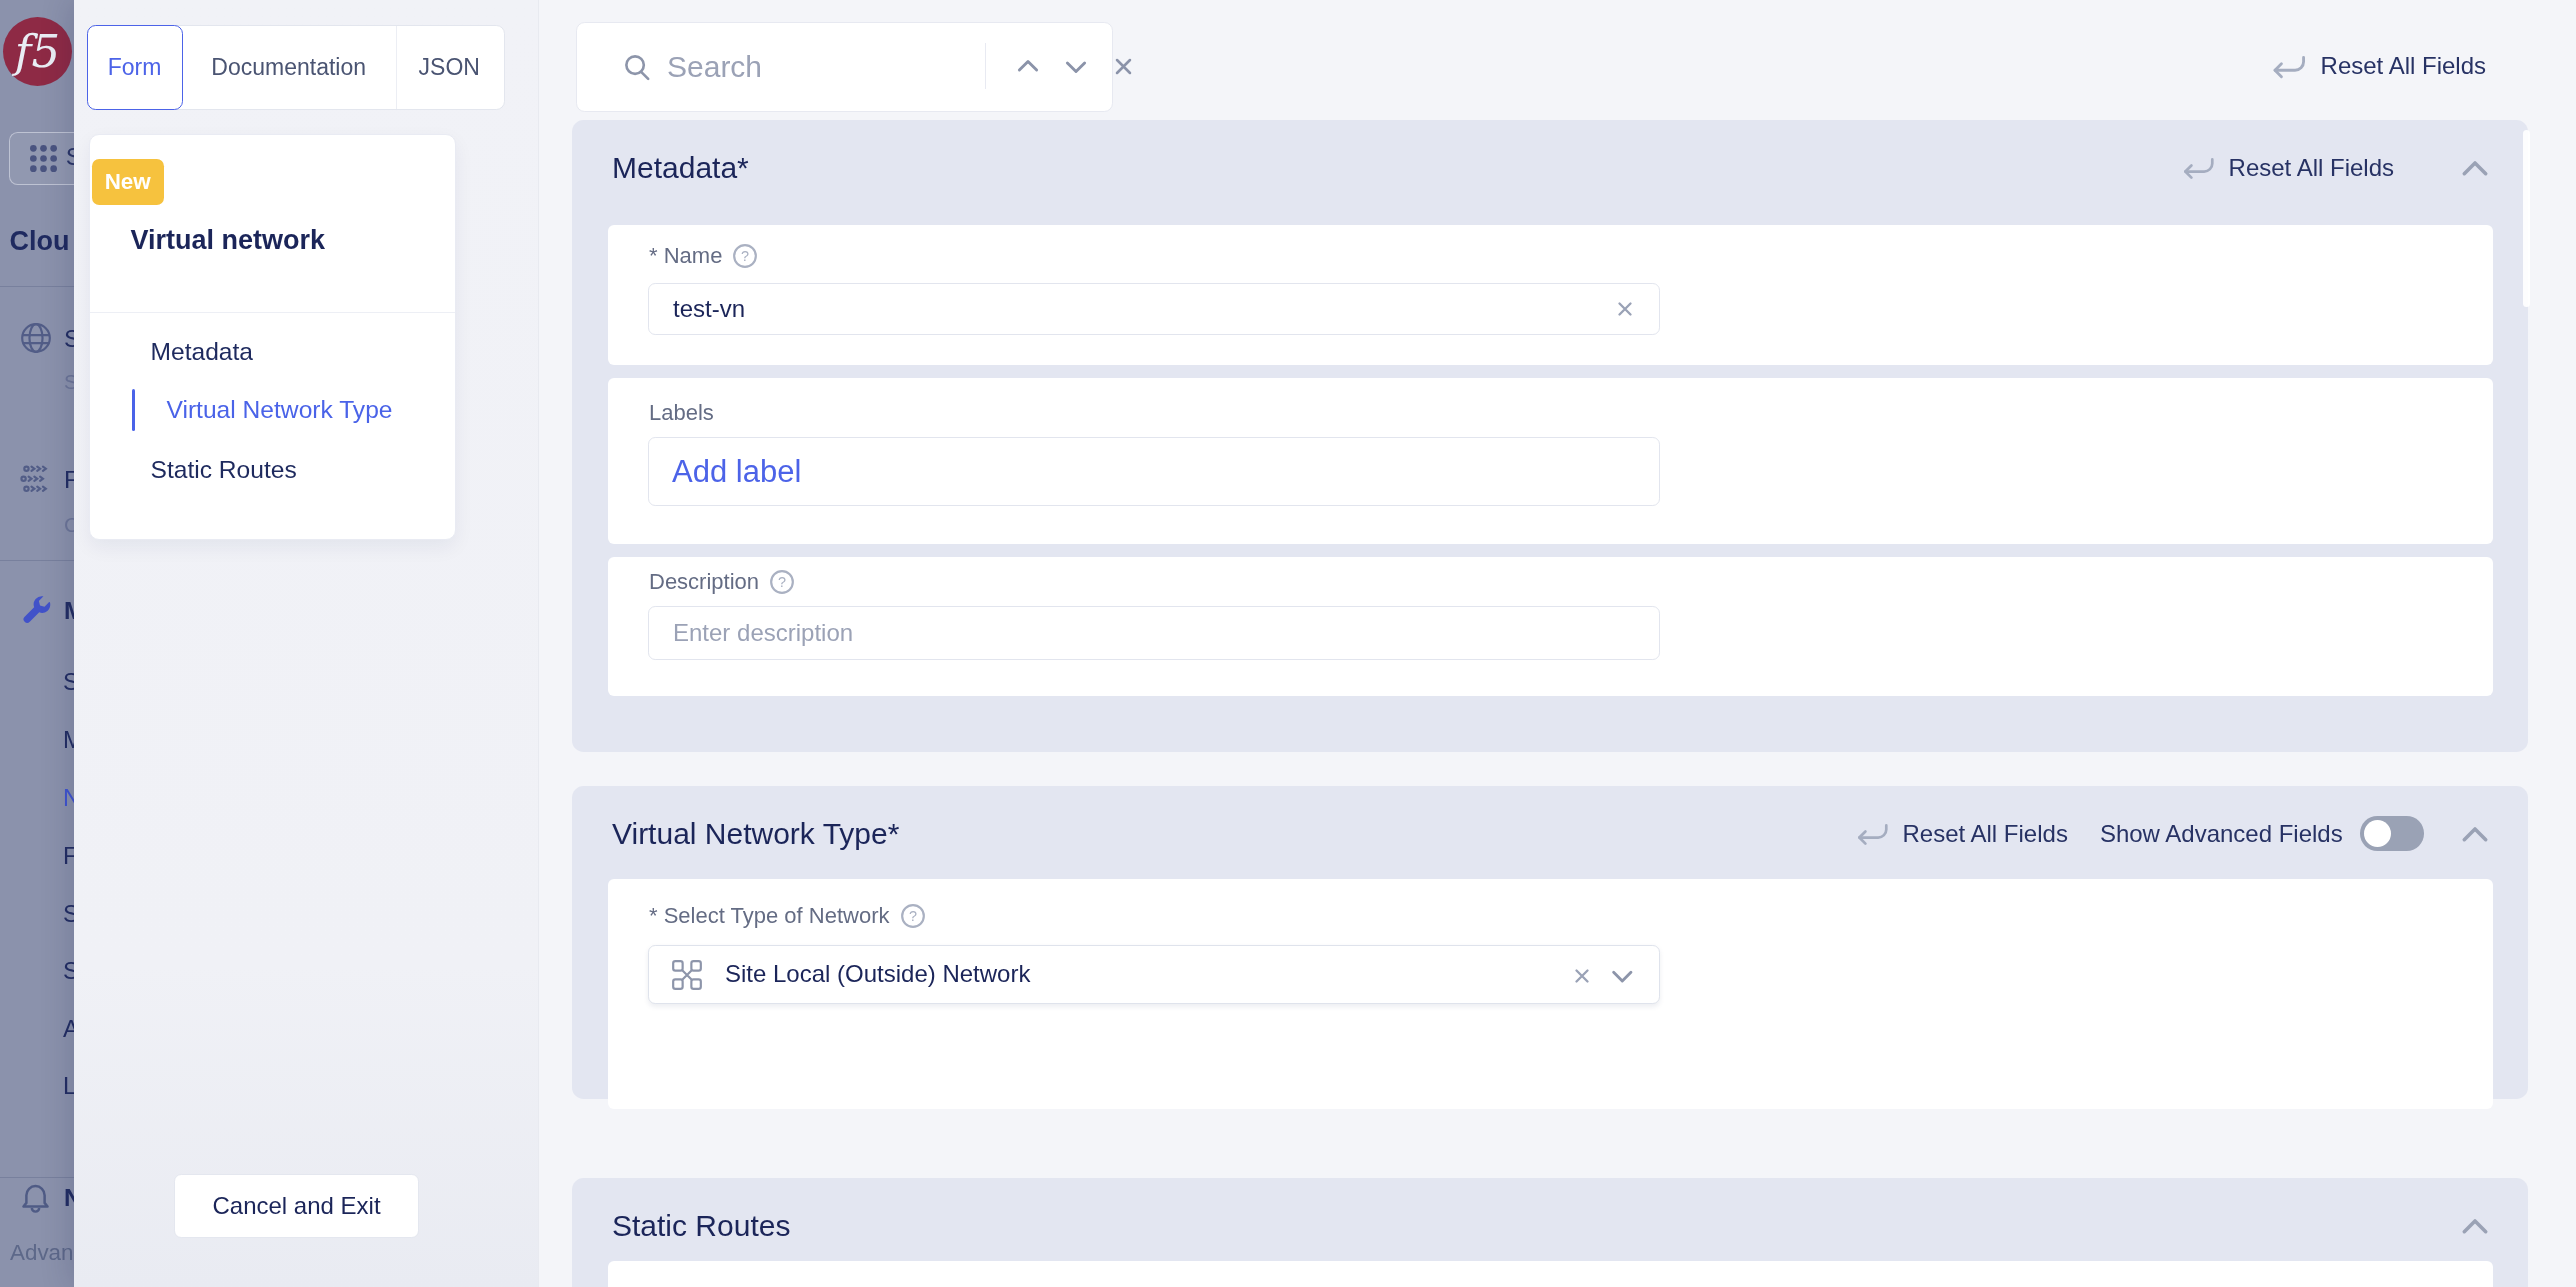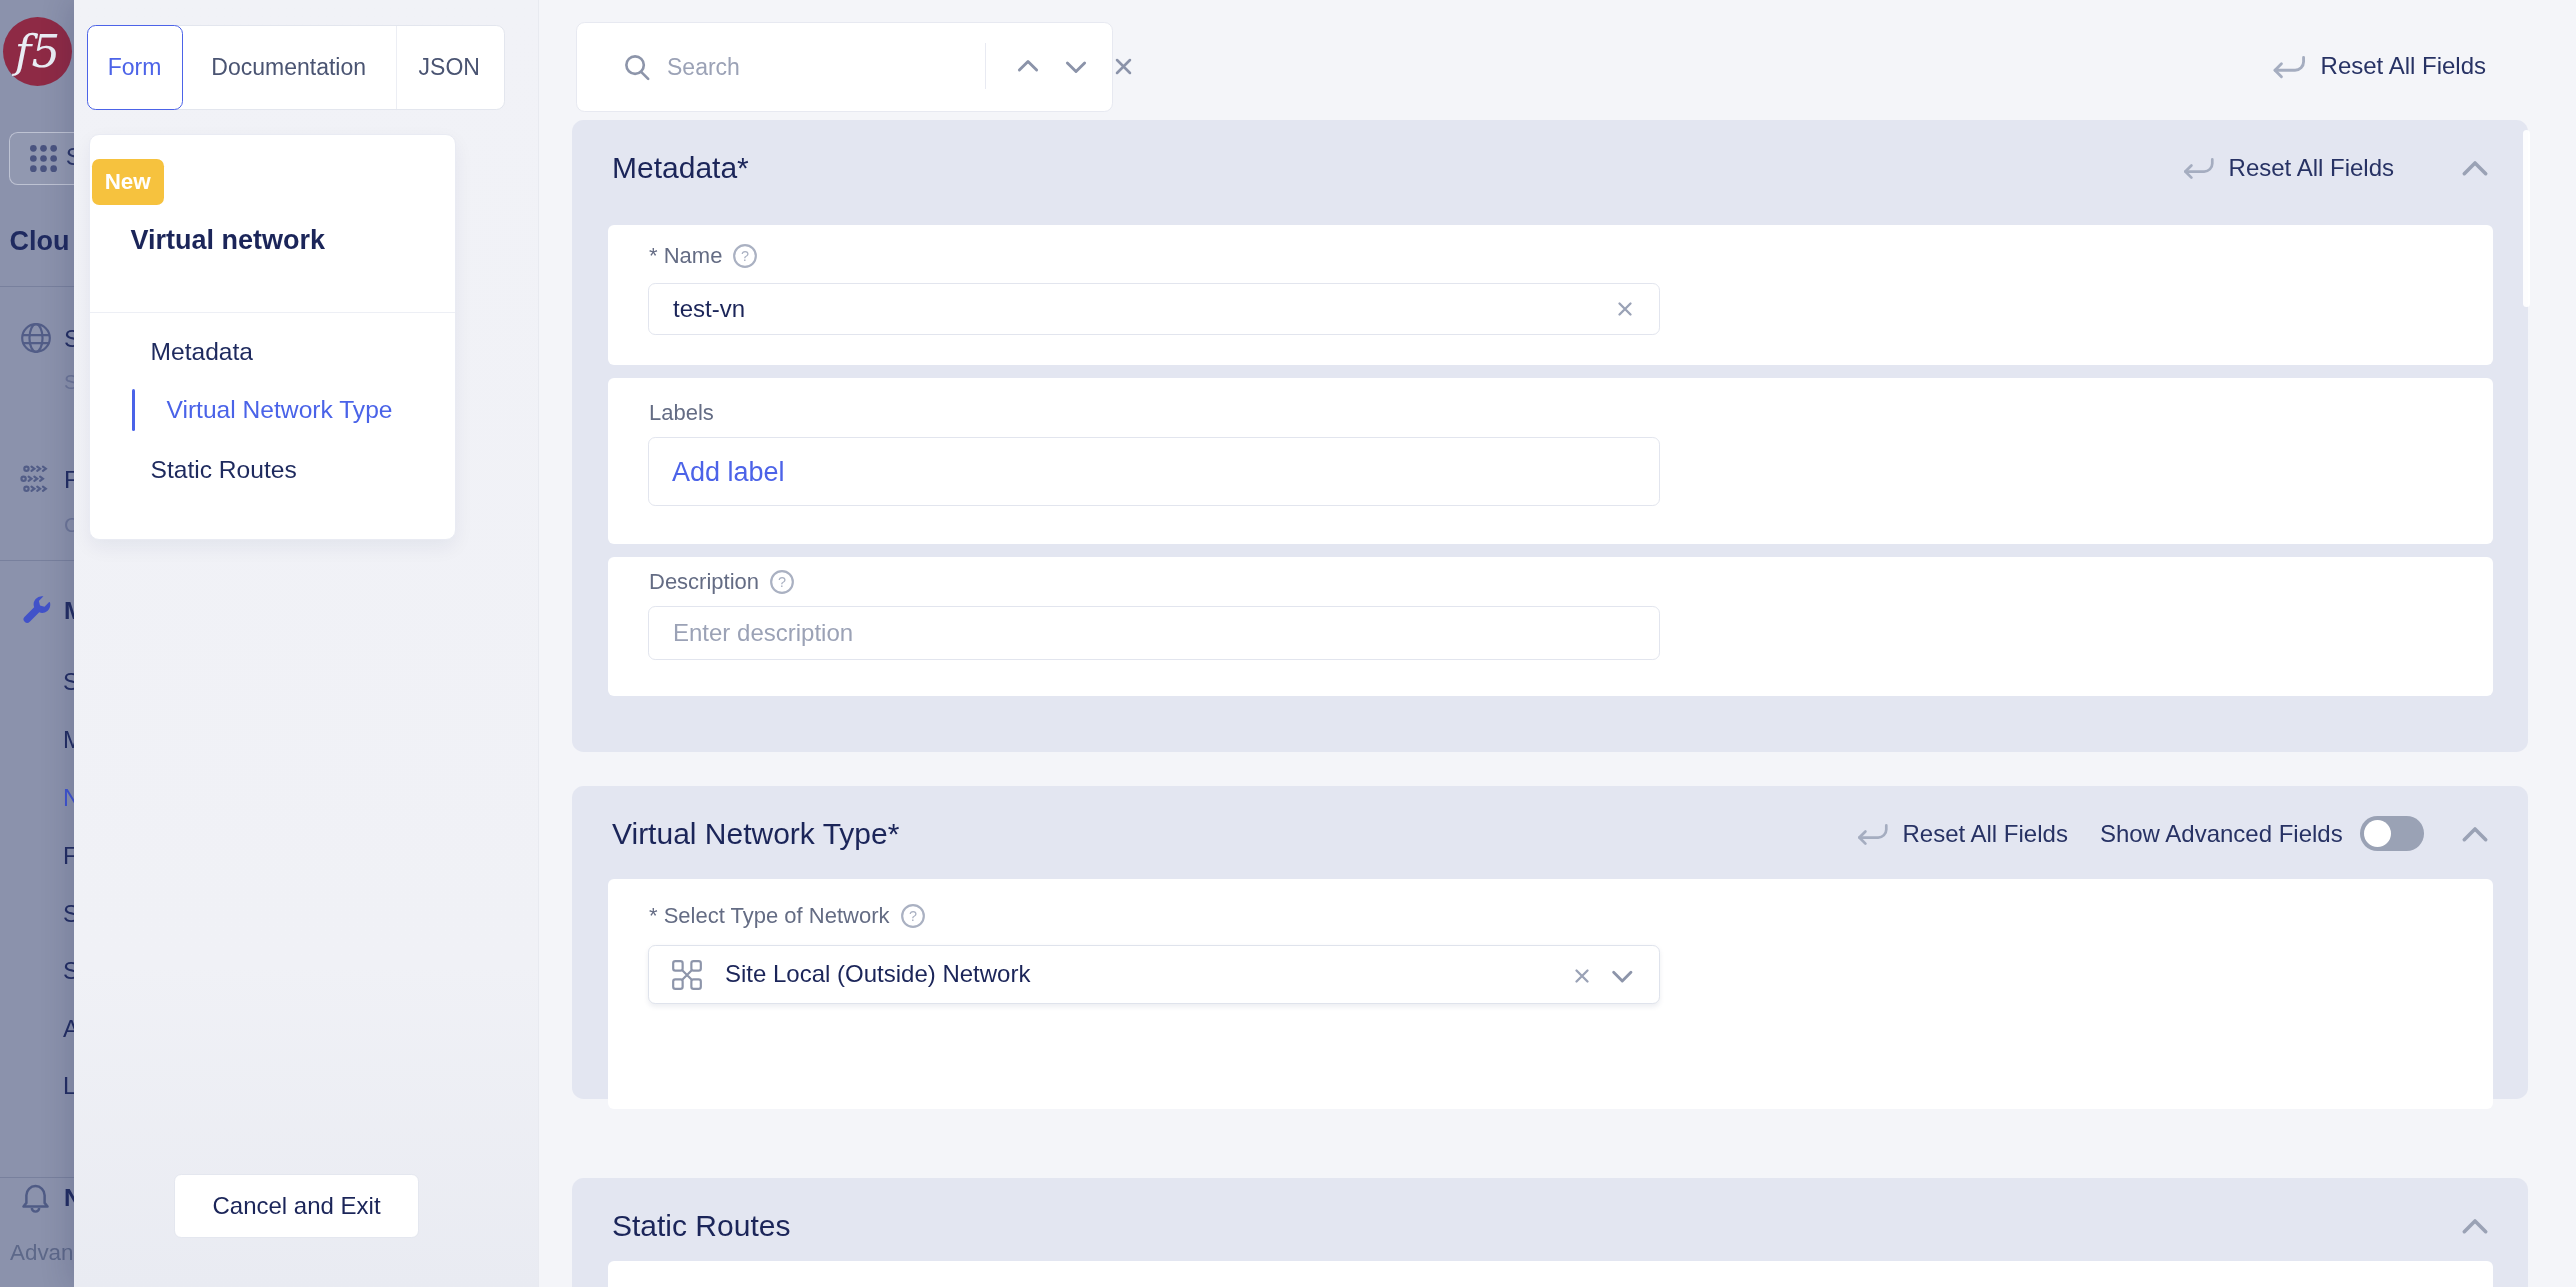--- a/index.html
+++ b/index.html
@@ -41,21 +41,21 @@
   .nav-bar{position:absolute;left:42px;top:254px;width:3.6px;height:42px;background:#4a63e8;border-radius:2.2px;}
   .cancel-btn{position:absolute;left:100px;top:1174px;width:245px;height:64px;background:#fff;
     border:1.4px solid #e4e7ef;border-radius:7.2px;font-size:24px;color:#1b2559;text-align:center;
     line-height:61px;box-sizing:border-box;cursor:pointer;}
   
   .content{position:absolute;left:538px;top:0;width:2038px;height:1287px;background:#f4f5f9;
     border-left:1.4px solid #e8eaf0;box-sizing:border-box;}
   .searchbar{position:absolute;left:37px;top:22px;width:537px;height:90px;background:#fff;
     border:1.4px solid #e7e9f1;border-radius:8.7px;box-sizing:border-box;}
   .searchbar input{position:absolute;left:88px;top:7.2px;width:289px;height:72px;border:none;outline:none;
-    font-size:23px;color:#1b2559;font-family:"Liberation Sans",sans-serif;background:transparent;}
+    font-size:30px;color:#1b2559;font-family:"Liberation Sans",sans-serif;background:transparent;}
   .searchbar input::placeholder{color:#9ba2b6;}
   .search-div{position:absolute;left:408px;top:20px;width:1.4px;height:46px;background:#e8eaf2;}
   .icon-btn{cursor:pointer;}
   .top-reset{position:absolute;left:1732px;top:43px;height:46px;display:flex;align-items:center;cursor:pointer;}
   .reset-text{font-size:24px;color:#273264;margin-left:11.6px;}
   .section{position:absolute;left:33px;width:1956px;background:#e3e6f1;border-radius:11.6px;}
   .sec-title{position:absolute;left:40px;top:29px;font-size:30px;font-weight:500;color:#1b2559;line-height:38px;}
   .sec-cluster{position:absolute;right:38px;top:27.5px;height:40px;display:flex;align-items:center;}
   .reset-small{display:flex;align-items:center;cursor:pointer;}
   .reset-small .reset-text{font-size:24px;}
@@ -63,21 +63,21 @@
   .toggle{width:64px;height:35px;border-radius:17.3px;background:#9aa2b5;position:relative;margin-left:17.3px;cursor:pointer;}
   .toggle .knob{position:absolute;left:3.6px;top:3.6px;width:27.5px;height:27.5px;border-radius:50%;background:#fff;}
   .card{position:absolute;left:36px;width:1885px;background:#fff;border-radius:6px;}
   .field-label-row{position:absolute;left:41px;display:flex;align-items:center;gap:10px;}
   .field-label{font-size:22px;color:#646c84;}
   .tinput{position:absolute;left:40px;width:1012px;background:#fff;border:1.4px solid #e2e5ee;border-radius:7.2px;box-sizing:border-box;}
   .tinput input{position:absolute;left:22px;top:2.9px;width:911px;height:calc(100% - 7.2px);border:none;outline:none;
     font-size:24px;color:#1b2559;font-family:"Liberation Sans",sans-serif;background:transparent;}
   .tinput input::placeholder{color:#9ba2b6;}
   .clear-x{position:absolute;right:23px;top:50%;transform:translateY(-50%);}
-  .addlabel{position:absolute;left:23px;top:50%;transform:translateY(-50%);font-size:27px;color:#4c63e8;cursor:pointer;}
+  .addlabel{position:absolute;left:23px;top:50%;transform:translateY(-50%);font-size:31px;color:#4c63e8;cursor:pointer;}
   .dropdown{position:absolute;left:40px;top:66px;width:1012px;height:59px;background:#fff;border:1.4px solid #dfe3ec;
     border-radius:7.2px;box-sizing:border-box;box-shadow:0 2.2px 5.8px rgba(30,40,90,.08);cursor:pointer;}
   .dd-value{position:absolute;left:76px;top:0;line-height:56px;font-size:24px;color:#1b2559;}
   .scroll-thumb{position:absolute;left:1984px;top:129px;width:6.5px;height:177px;background:rgba(255,255,255,.92);border-radius:3.6px;}
   svg{display:block;}
 </style>
 </head>
 <body>
 
 <div class="screen">

